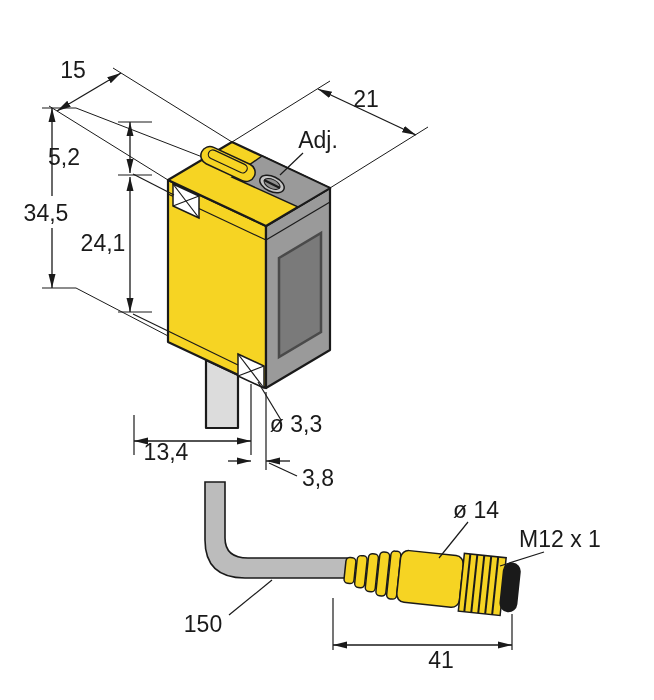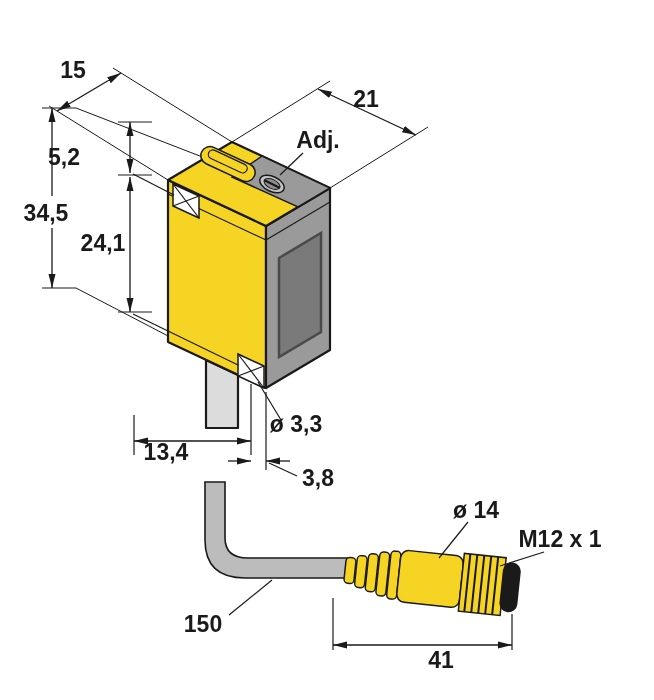--- a/index.html
+++ b/index.html
@@ -1,16 +1,16 @@
 <!DOCTYPE html>
 <html><head>
 <meta charset="utf-8">
 <style>
   html,body{margin:0;padding:0;background:#ffffff;}
-  .canvas{width:654px;height:700px;background:#ffffff;position:relative;overflow:hidden;font-weight:bold;}
+  .canvas{width:654px;height:700px;background:#ffffff;position:relative;overflow:hidden;}
   svg{display:block;}
   svg text{
     font-family:"Liberation Sans", sans-serif;
     font-size:23px;
     fill:#1a1a1a;
     text-anchor:middle;
   }
   .edge{stroke:#1a1a1a;stroke-width:2.2;stroke-linejoin:round;}
   .thin{stroke:#1a1a1a;stroke-width:1;fill:none;}
   .dimline{stroke:#1a1a1a;stroke-width:1.3;fill:none;}

